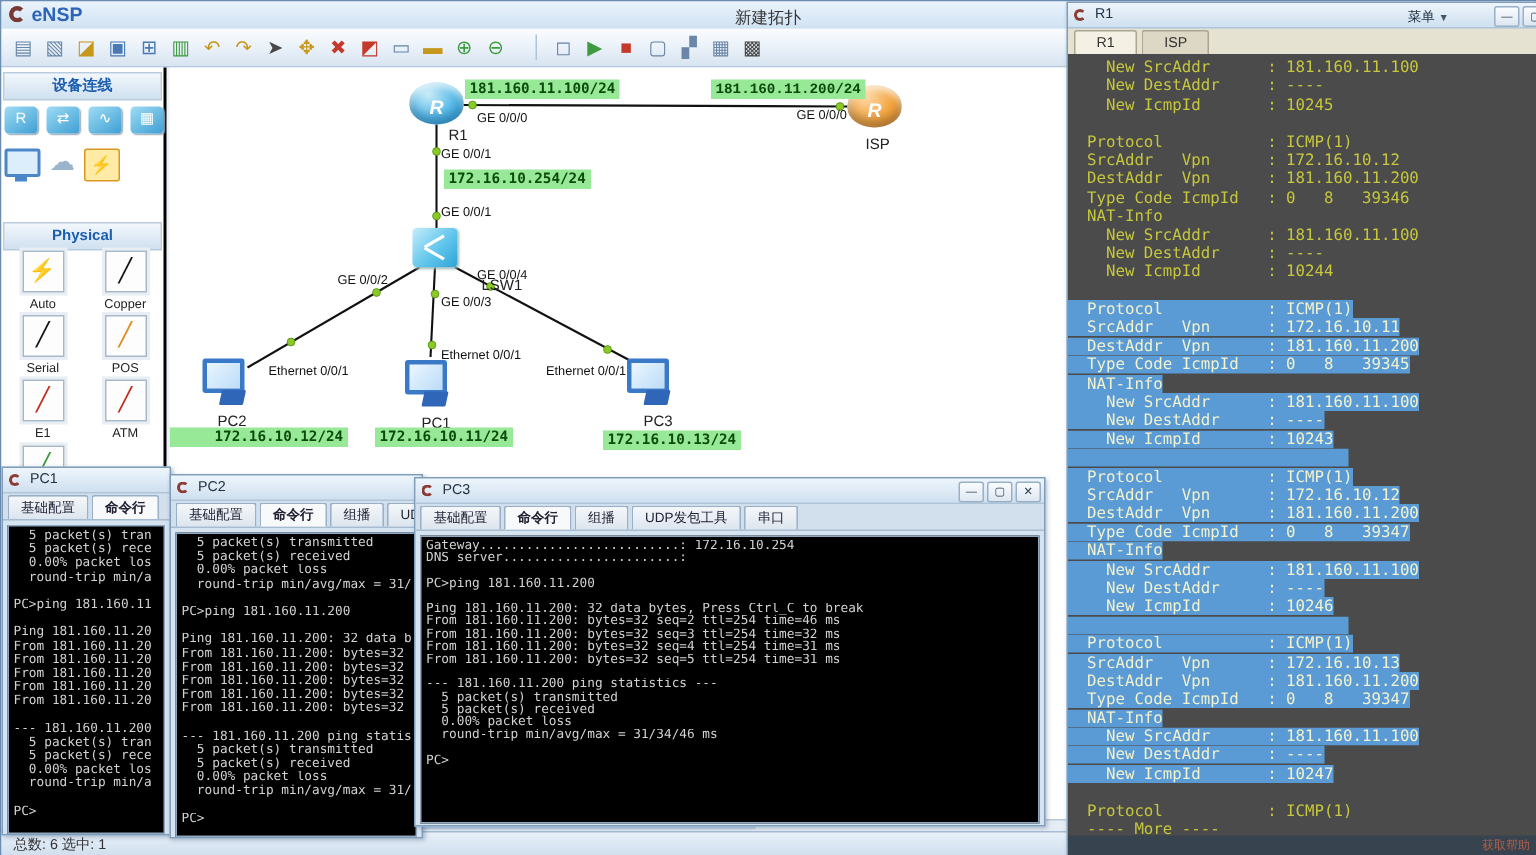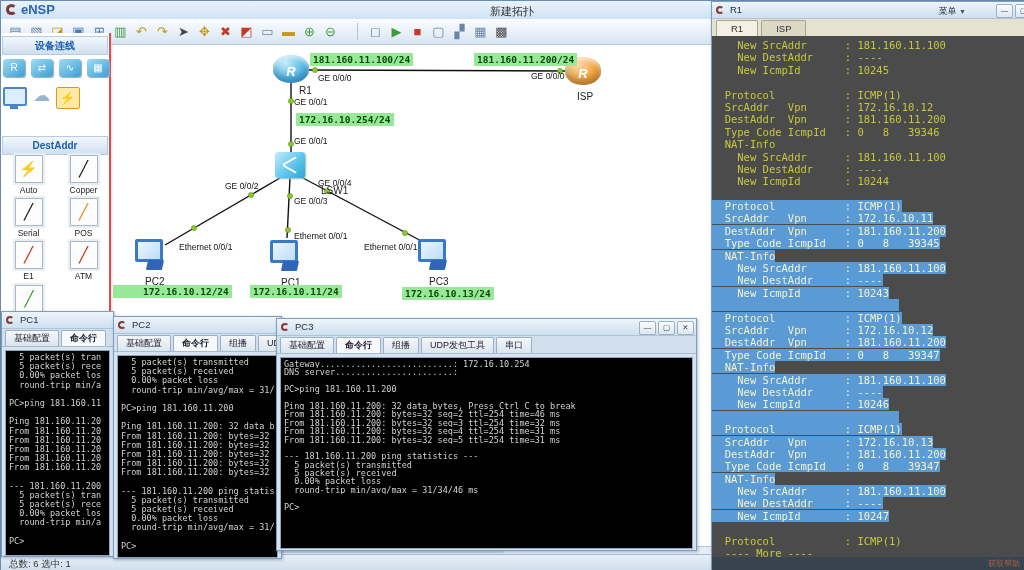--- a/index.html
+++ b/index.html
@@ -19,22 +19,22 @@
   .toolbar{position:absolute;left:0;top:18px;width:100%;height:26px;
     background:linear-gradient(180deg,#fbfdff,#e3ecf6 70%,#d7e4f1);
     border-bottom:1px solid #b6c9dd;display:flex;align-items:center;padding-left:4px;box-sizing:border-box;}
   .tbtn{width:17px;height:17px;margin:0 2px;font-size:13px;line-height:17px;text-align:center;
     border-radius:2px;cursor:default;}
   .tbtn:nth-child(17){margin-left:16px;border-left:1px solid #b0c4d8;padding-left:9px;border-radius:0;}
   .c-slate{color:#6b87a8}.c-gold{color:#c8981c}.c-red{color:#c43a2a}
   .c-green{color:#3f9b3f}.c-blue{color:#4a7ab5}.c-dark{color:#474747}
 
   
-  .sidebar{position:absolute;left:0;top:32px;width:110px;bottom:17px;background:#fff;
-    border-right:2px solid #ef4444;box-sizing:border-box;}
+  .sidebar{position:absolute;left:0;top:44px;width:110px;bottom:17px;background:#fff;
+    border-right:2px solid #000000;box-sizing:border-box;}
   .side-hd{position:absolute;left:1px;right:1px;height:17px;text-align:center;font-size:10px;font-weight:bold;
     color:#1b5eb0;line-height:17px;background:linear-gradient(180deg,#f2f7fc,#cfe0f0);
     border:1px solid #b8cce0;}
   .dev-row{position:absolute;left:2px;display:flex;gap:6px;}
   .dev-ico{width:22px;height:18px;border-radius:3px;color:#fff;font-size:10px;line-height:18px;text-align:center;
     background:linear-gradient(145deg,#9fdcf4,#3e9fd4);box-shadow:1px 1px 1px #9ab;}
   .mon-ico{width:20px;height:15px;border:2px solid #4a86c8;border-radius:2px;background:#dceefc;position:relative;}
   .mon-ico::after{content:"";position:absolute;left:5px;bottom:-5px;width:8px;height:3px;background:#4a86c8;}
   .cloud-ico{font-size:17px;color:#9ab4cc;line-height:18px;}
   .bolt-btn{width:22px;height:20px;background:#ffeaa6;border:1px solid #d89820;border-radius:2px;
@@ -191,21 +191,21 @@
         <div class="dev-ico">∿</div>
 
         <div class="dev-ico">▦</div>
 
     </div>
     <div class="dev-row" style="top:54px">
       <div class="mon-ico"></div>
       <div class="cloud-ico">☁</div>
       <div class="bolt-btn">⚡</div>
     </div>
-    <div class="side-hd" style="top:103px">DestAddr</div>
+    <div class="side-hd" style="top:103px">Physical</div>
     <div class="lk-grid">
 
         <div class="lk-cell">
           <div class="lk-btn lk-black">⚡</div>
           <div class="lk-lbl">Auto</div>
         </div>
 
         <div class="lk-cell">
           <div class="lk-btn lk-black">╱</div>
           <div class="lk-lbl">Copper</div>
@@ -273,21 +273,21 @@
       </div>
 
     <span class="dev-lbl" style="left:186px;top:40px;">R1</span>
     <span class="dev-lbl" style="left:464px;top:46px;">ISP</span>
     <span class="dev-lbl" style="left:166px;top:140px;padding-left:42px;">LSW1</span>
     <span class="dev-lbl" style="left:32px;top:231px;">PC2</span>
     <span class="dev-lbl" style="left:168px;top:232px;">PC1</span>
     <span class="dev-lbl" style="left:316px;top:231px;">PC3</span>
 
     <span class="ip-lbl" style="left:197px;top:8px;">181.160.11.100/24</span>
-    <span class="ip-lbl" style="left:361px;top:8px;">181.160.11.200/24</span>
+    <span class="ip-lbl" style="left:361px;top:8px;font-family:Liberation Mono, monospace;">181.160.11.200/24</span>
     <span class="ip-lbl" style="left:183px;top:68px;">172.16.10.254/24</span>
     <span class="ip-lbl" style="left:0px;top:240px;padding-left:30px;">172.16.10.12/24</span>
     <span class="ip-lbl" style="left:137px;top:240px;">172.16.10.11/24</span>
     <span class="ip-lbl" style="left:289px;top:242px;">172.16.10.13/24</span>
 
     <span class="port-lbl" style="left:205px;top:28px;">GE 0/0/0</span>
     <span class="port-lbl" style="left:418px;top:26px;">GE 0/0/0</span>
     <span class="port-lbl" style="left:181px;top:52px;">GE 0/0/1</span>
     <span class="port-lbl" style="left:181px;top:91px;">GE 0/0/1</span>
     <span class="port-lbl" style="left:112px;top:136px;">GE 0/0/2</span>

